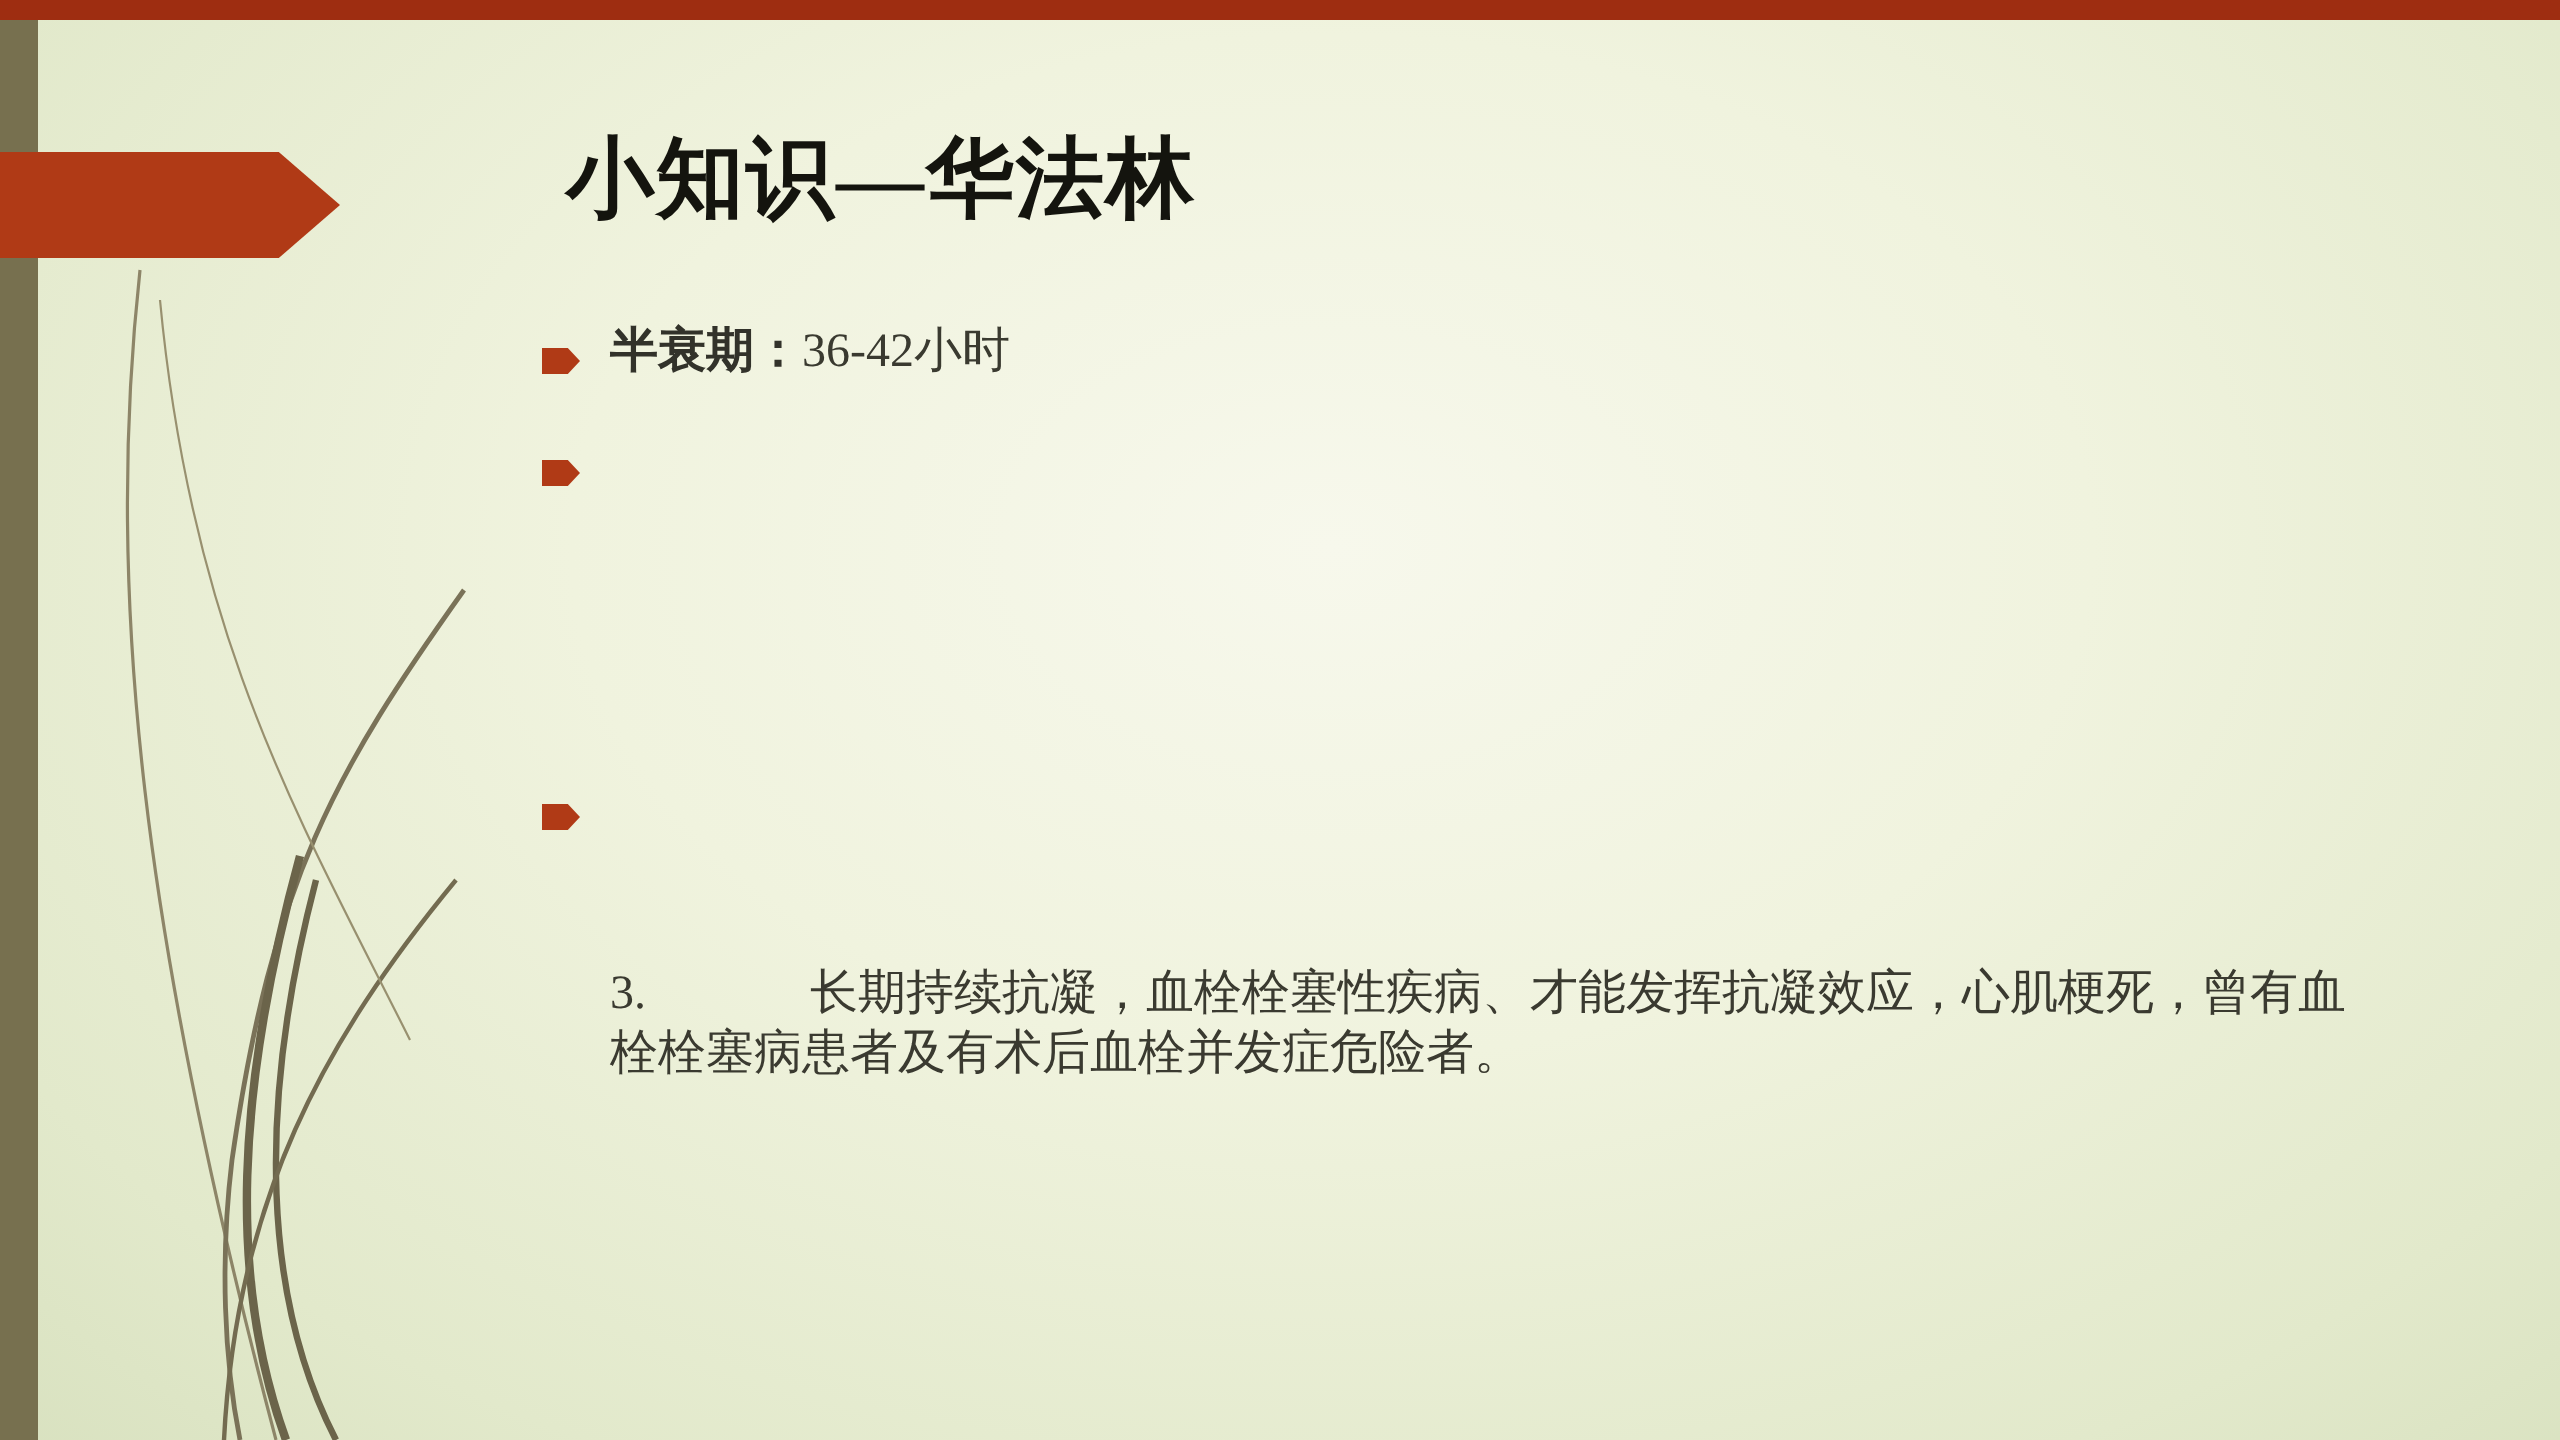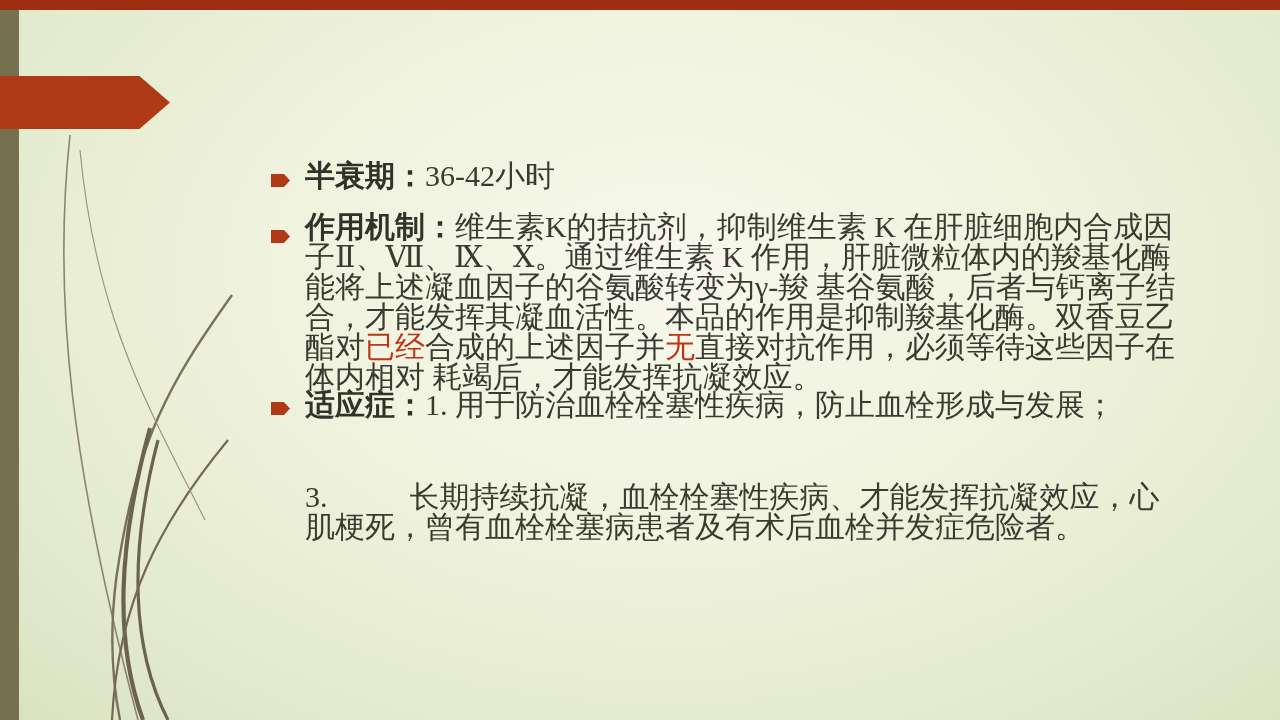--- a/index.html
+++ b/index.html
@@ -22,21 +22,21 @@
   .red-arrow{
     position:absolute;left:0;top:76px;width:170px;height:53px;
     background:#b03a16;z-index:4;
     clip-path:polygon(0 0, 82% 0, 100% 50%, 82% 100%, 0 100%);
   }
   .title{
     position:absolute;left:283px;top:60px;
     font-size:44px;font-weight:700;color:#14140e;
     letter-spacing:1px;white-space:nowrap;z-index:6;
   }
-  .body-text{color:#3a3a30;font-size:30px;line-height:30px;z-index:6;}
+  .body-text{color:#3a3a30;font-size:24px;line-height:30px;z-index:6;}
   .marker{
     position:absolute;width:19px;height:13px;background:#b03a16;
     clip-path:polygon(0 0, 68% 0, 100% 50%, 68% 100%, 0 100%);
     z-index:6;
   }
   .m1{left:271px;top:174px;}
   .m2{left:271px;top:230px;}
   .m3{left:271px;top:402px;}
   .t1{position:absolute;left:305px;top:161px;white-space:nowrap;}
   .t2{position:absolute;left:305px;top:212px;width:880px;}
@@ -59,34 +59,29 @@
     <path d="M 70 135 C 52 300, 72 470, 138 720" fill="none" stroke="#8d8568" stroke-width="1.6"></path>
     <path d="M 232 295 C 168 385, 136 440, 116 580 C 110 630, 112 680, 120 720" fill="none" stroke="#7a7258" stroke-width="2.4"></path>
     <path d="M 150 428 C 118 545, 114 640, 143 720" fill="none" stroke="#6b644a" stroke-width="4.2"></path>
     <path d="M 158 440 C 128 555, 132 650, 168 720" fill="none" stroke="#6b644a" stroke-width="3.2"></path>
     <path d="M 228 440 C 162 520, 118 600, 112 720" fill="none" stroke="#736b50" stroke-width="2.2"></path>
     <path d="M 80 150 C 96 320, 150 410, 205 520" fill="none" stroke="#98906f" stroke-width="1.1"></path>
   </svg>
 
   <div class="red-arrow"></div>
 
+  <div class="title">小知识—华法林</div>
 
   <span class="marker m1"></span>
   <div class="body-text t1">
     <span class="lbl">半衰期：</span><span>36-42小时</span>
   </div>
 
   <span class="marker m2"></span>
-  <div class="body-text t2">
-    <span class="lbl">作用机制：</span><span>维生素K的拮抗剂，抑制维生素 K 在肝脏细胞内合成因子Ⅱ、Ⅶ、Ⅸ、Ⅹ。通过维生素 K 作用，肝脏微粒体内的羧基化酶能将上述凝血因子的谷氨酸转变为γ-羧 基谷氨酸，后者与钙离子结合，才能发挥其凝血活性。本品的作用是抑制羧基化酶。双香豆乙酯对</span><span class="red-text">已经</span><span>合成的上述因子并</span><span class="red-text">无</span><span>直接对抗作用，必须等待这些因子在体内相对 耗竭后，才能发挥抗凝效应。</span>
-  </div>
 
   <span class="marker m3"></span>
-  <div class="body-text t3">
-    <span class="lbl">适应症：</span><span>1. 用于防治血栓栓塞性疾病，防止血栓形成与发展；</span>
-  </div>
 
 
   <div class="body-text t5">
     <span>3.</span><span class="num-gap"></span><span>长期持续抗凝，血栓栓塞性疾病、才能发挥抗凝效应，心肌梗死，曾有血栓栓塞病患者及有术后血栓并发症危险者。</span>
   </div>
 
 </div>
 
 </body></html>

